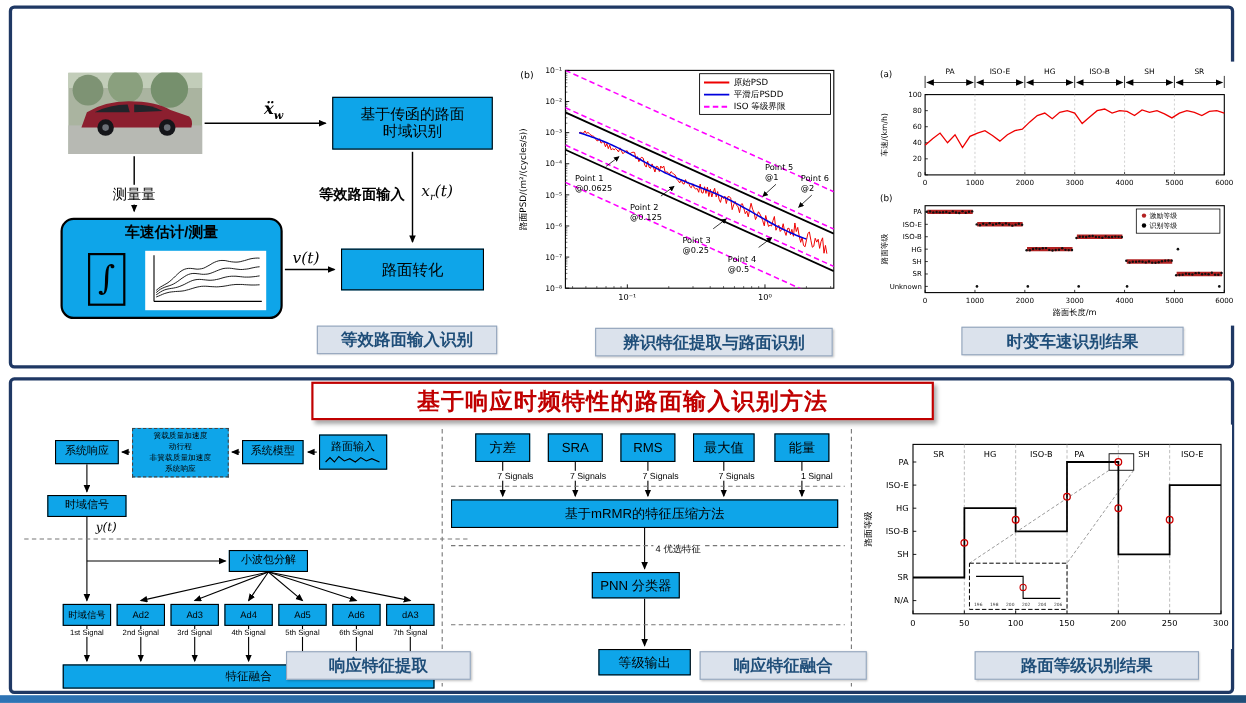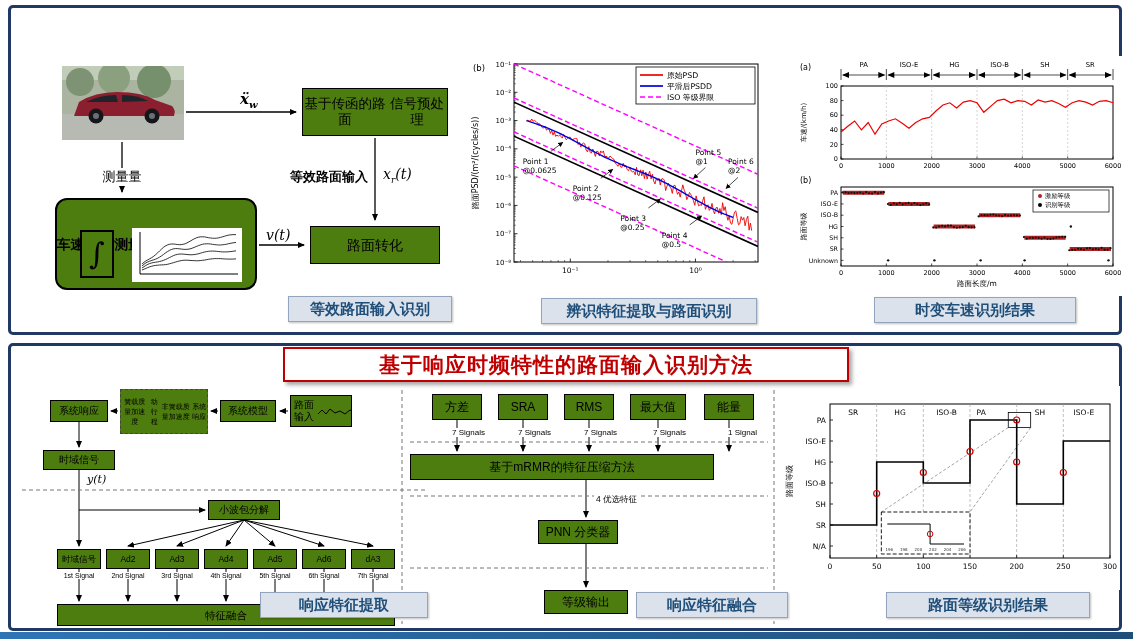--- a/index.html
+++ b/index.html
@@ -3,21 +3,21 @@
 <meta charset="utf-8">
 <style>
   *{margin:0;padding:0;box-sizing:border-box}
   html,body{width:1133px;height:639px;background:#fff;overflow:hidden;
     font-family:"Liberation Sans","DejaVu Sans",sans-serif;position:relative}
   #page{position:relative;width:1133px;height:639px;background:#fff}
   .panel{position:absolute;border:3px solid #1f3864;border-radius:5px;background:#fff;z-index:1}
   .title-box{position:absolute;display:flex;align-items:center;justify-content:center;
     background:#fff;border:2px solid #c00000;color:#c00000;font-weight:bold;font-size:21px;
     letter-spacing:1px;box-shadow:3px 3px 4px rgba(0,0,0,.35);z-index:8;white-space:nowrap}
-  .box{position:absolute;border:1px solid #000;background:#4d7c0f;display:flex;flex-direction:row;
+  .box{position:absolute;border:1px solid #000;background:#0ea5e9;display:flex;flex-direction:column;
     align-items:center;justify-content:center;text-align:center;z-index:4;line-height:1.2;color:#000}
   .caption{position:absolute;display:flex;align-items:center;justify-content:center;
     background:#dbe2ec;border:1px solid #93a5bc;color:#1f4e79;font-weight:bold;font-size:15px;
     z-index:7;box-shadow:1px 1px 2px rgba(0,0,0,.25);white-space:nowrap}
   .lbl{position:absolute;z-index:5;color:#000;white-space:nowrap}
   .wbg{background:#fff;padding:0 2px}
   .math{font-family:"DejaVu Serif","Liberation Serif",serif;font-style:italic}
   .chart{position:absolute;z-index:2;background:#fff}
   #flow-arrows{position:absolute;left:0;top:0;z-index:3;pointer-events:none}
   .dashedbox{border:1px dashed #444}
@@ -119,21 +119,21 @@
   </div>
 
   <div class="lbl wbg" style="left:92px;top:168px;width:60px;text-align:center;font-size:13px">测量量</div>
 
   <div class="lbl math" style="left:240px;top:90px;font-size:15px;font-weight:bold">
     <span>ẍ</span><sub style="font-size:10px">w</sub>
   </div>
 
   <div class="box" style="left:302px;top:88px;width:146px;height:48px;font-size:13.5px">
     <div>基于传函的路面</div>
-    <div>信号预处理</div>
+    <div>时域识别</div>
   </div>
 
   <div class="lbl" style="left:242px;top:168px;width:126px;text-align:right;font-size:13px;font-weight:bold">等效路面输入</div>
 
   <div class="lbl math" style="left:383px;top:166px;font-size:14px">
     <span>x</span><sub style="font-size:9px">r</sub><span>(t)</span>
   </div>
 
   <div class="box roundbox" style="left:55px;top:198px;width:202px;height:92px;justify-content:flex-start;padding-top:3px">
     <div style="font-size:13.5px;font-weight:bold">车速估计/测量</div>
@@ -542,21 +542,21 @@
   <div class="box" style="left:564px;top:394px;width:50px;height:26px;font-size:12px">RMS</div>
   <div class="box" style="left:630px;top:394px;width:56px;height:26px;font-size:12px">最大值</div>
   <div class="box" style="left:704px;top:394px;width:50px;height:26px;font-size:12px">能量</div>
 
   <div class="sig-lbl" style="left:429px;top:428px;width:56px">7 Signals</div>
   <div class="sig-lbl" style="left:495px;top:428px;width:56px">7 Signals</div>
   <div class="sig-lbl" style="left:561px;top:428px;width:56px">7 Signals</div>
   <div class="sig-lbl" style="left:630px;top:428px;width:56px">7 Signals</div>
   <div class="sig-lbl" style="left:701px;top:428px;width:56px">1 Signal</div>
 
-  <div class="box" style="left:410px;top:454px;width:304px;height:26px;font-size:12px">基于mRMR的特征压缩方法</div>
+  <div class="box" style="left:410px;top:454px;width:352px;height:26px;font-size:12px">基于mRMR的特征压缩方法</div>
 
   <div class="lbl wbg" style="left:594px;top:494px;font-size:8.5px">4 优选特征</div>
 
   <div class="box" style="left:538px;top:520px;width:80px;height:24px;font-size:12px">PNN 分类器</div>
 
   <div class="box" style="left:544px;top:590px;width:84px;height:24px;font-size:12px">等级输出</div>
 
   <div class="caption" style="left:636px;top:592px;width:152px;height:26px">响应特征融合</div>
 
   <svg class="chart" id="chart-grade" width="338" height="204" style="left:782px;top:386px">

